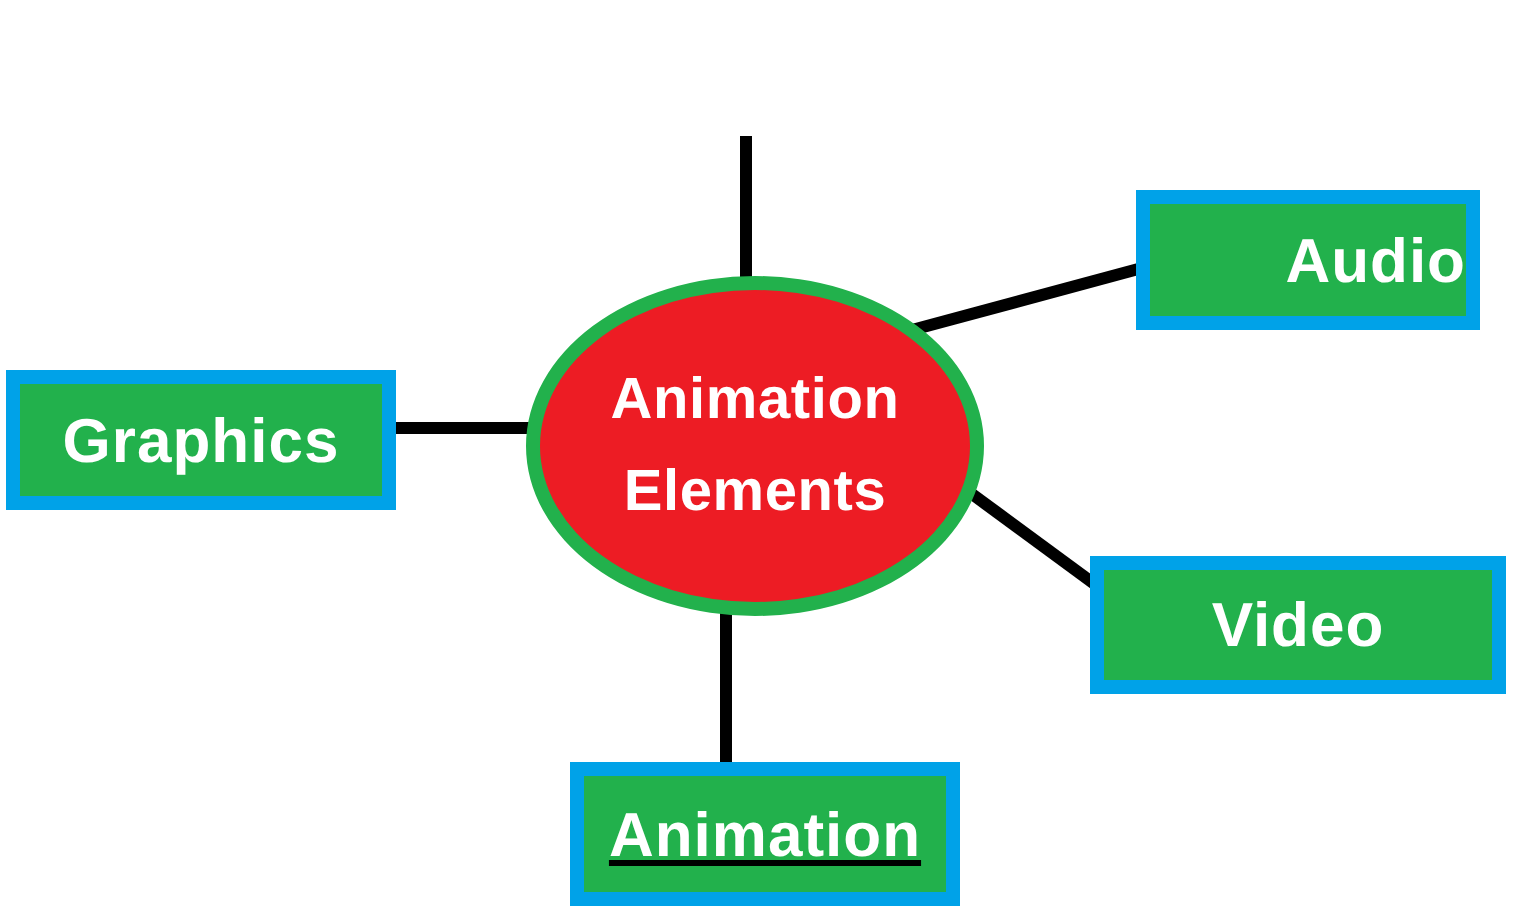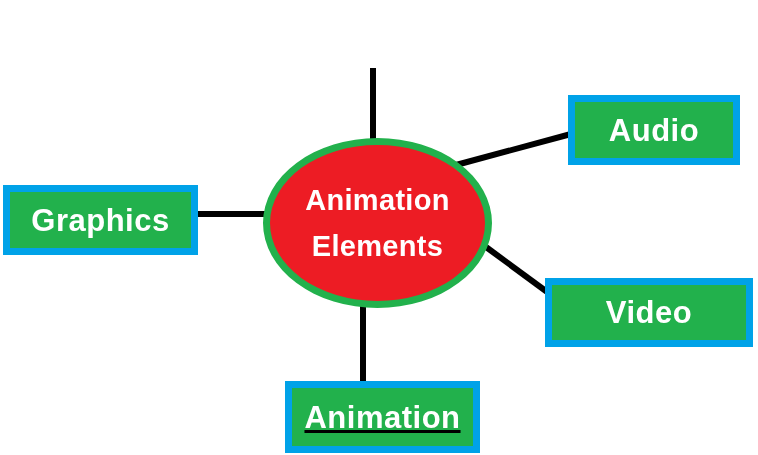--- a/index.html
+++ b/index.html
@@ -49,21 +49,21 @@
   }
   .node-label {
     color: var(--label-text);
     font-weight: bold;
     font-size: 31px;
     line-height: 1;
     white-space: nowrap;
     letter-spacing: 0.5px;
   }
   .node-text      { left: 290px; top: 3px;   width: 170px; height: 67px; }
-  .node-audio     { left: 568px; top: 95px;  width: 172px; height: 70px; }
+  .node-audio     { left: 568px; top: 95px;  width: 172px; height: 70px; justify-content: flex-end; }
   .node-graphics  { left: 3px;   top: 185px; width: 195px; height: 70px; }
   .node-video     { left: 545px; top: 278px; width: 208px; height: 69px; }
   .node-animation { left: 285px; top: 381px; width: 195px; height: 72px; text-decoration: underline; }
   .center-ellipse {
     position: absolute;
     z-index: 1;
     box-sizing: border-box;
     left: 263px;
     top: 138px;
     width: 229px;

